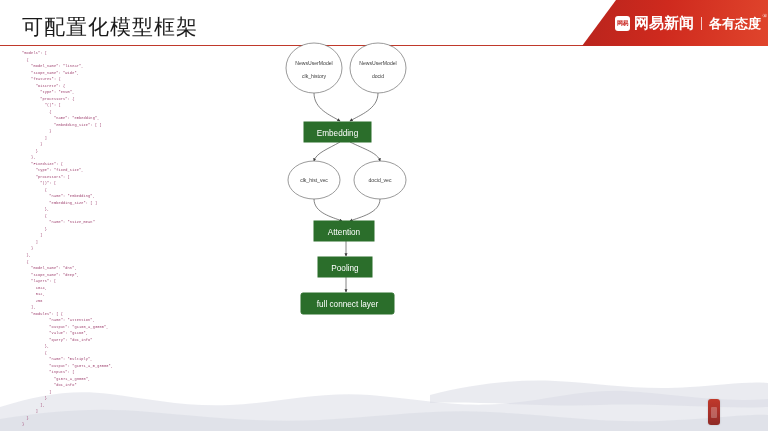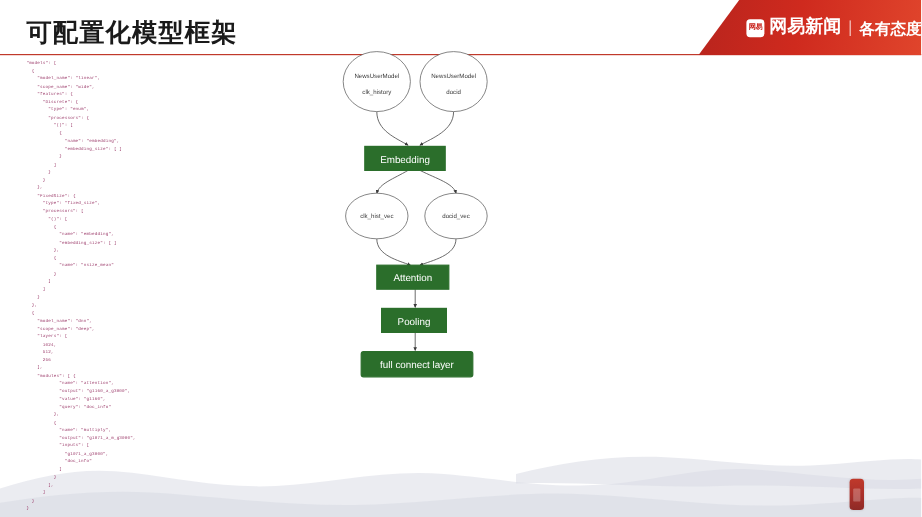--- a/index.html
+++ b/index.html
@@ -32,21 +32,21 @@
     position: absolute;
     top: 0; left: 0; right: 0;
     height: 46px;
   }
   .slide-title {
     position: absolute;
     left: 22px;
     top: 13px;
     font-family: "Liberation Serif", serif;
     font-size: 21px;
-    font-weight: 700;
+    font-weight: 400;
     color: #1a1a1a;
     letter-spacing: 1px;
     white-space: nowrap;
   }
   .title-rule {
     position: absolute;
     left: 0;
     top: 45px;
     width: 768px;
     height: 1px;
@@ -57,21 +57,21 @@
     top: 0;
     right: 0;
     width: 186px;
     height: 46px;
     background: #c8211b;
     background: linear-gradient(100deg, #b8241d 0%, #cf2a1e 45%, #e0452c 100%);
     clip-path: polygon(34px 0, 186px 0, 186px 46px, 0px 46px);
     display: flex;
     align-items: center;
     justify-content: flex-end;
-    padding-right: 0;
+    padding-right: 7px;
   }
   .brand-inner {
     display: flex;
     align-items: center;
     gap: 4px;
   }
   .brand-appicon {
     width: 15px; height: 15px;
     background: #ffffff;
     border-radius: 3px;

